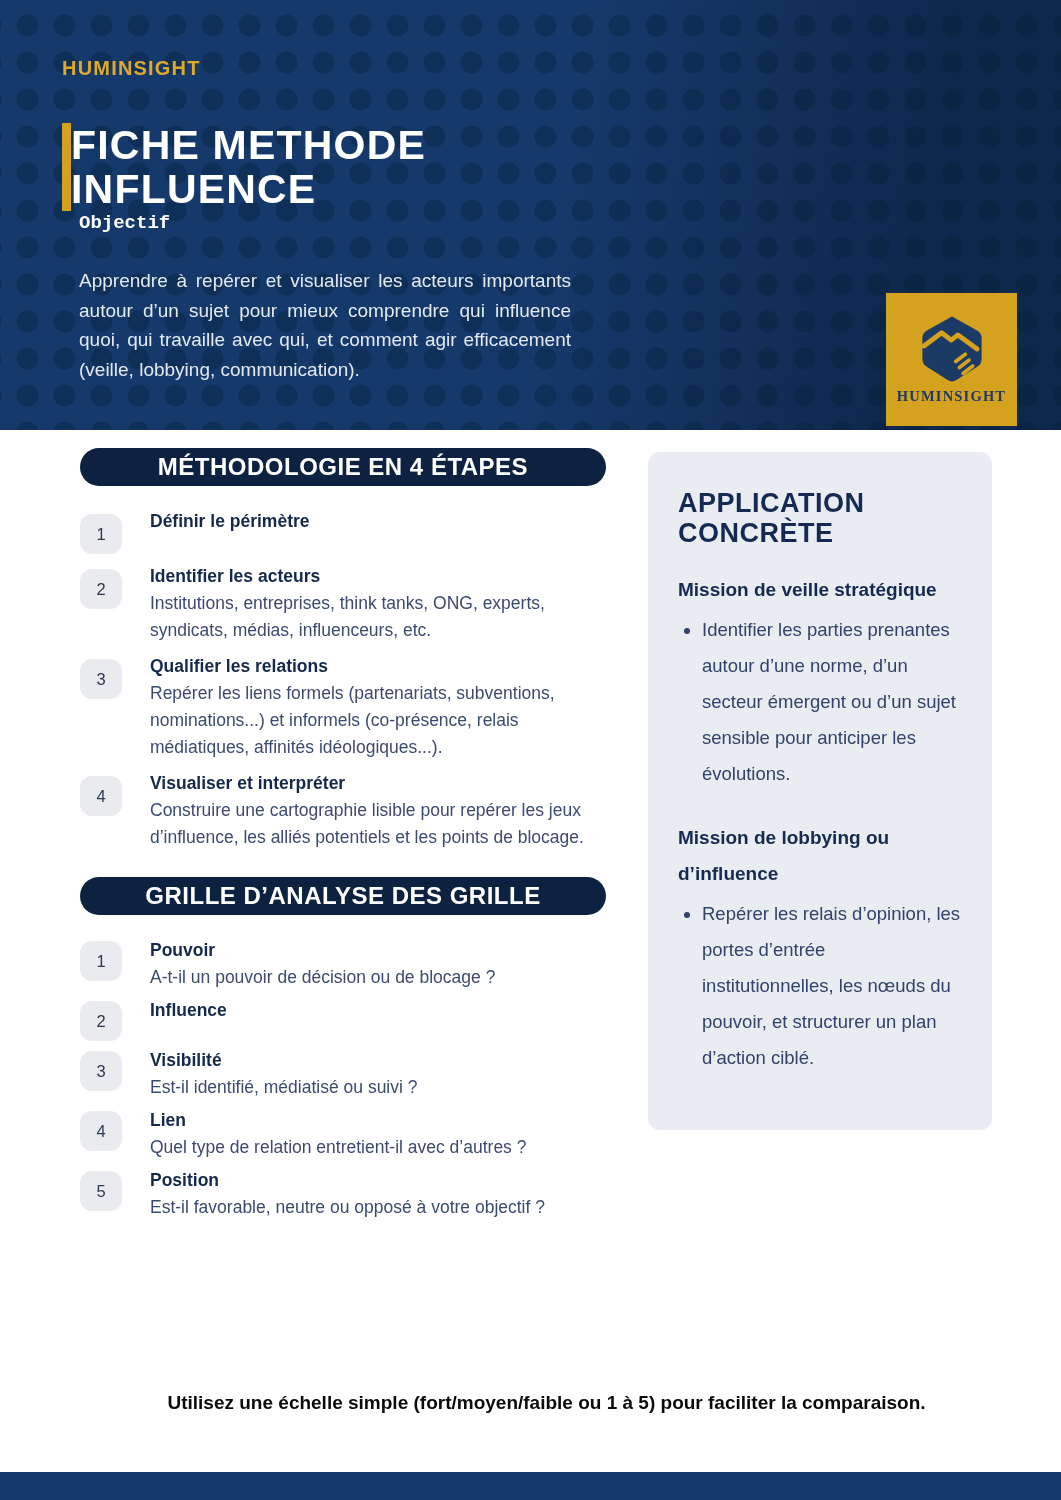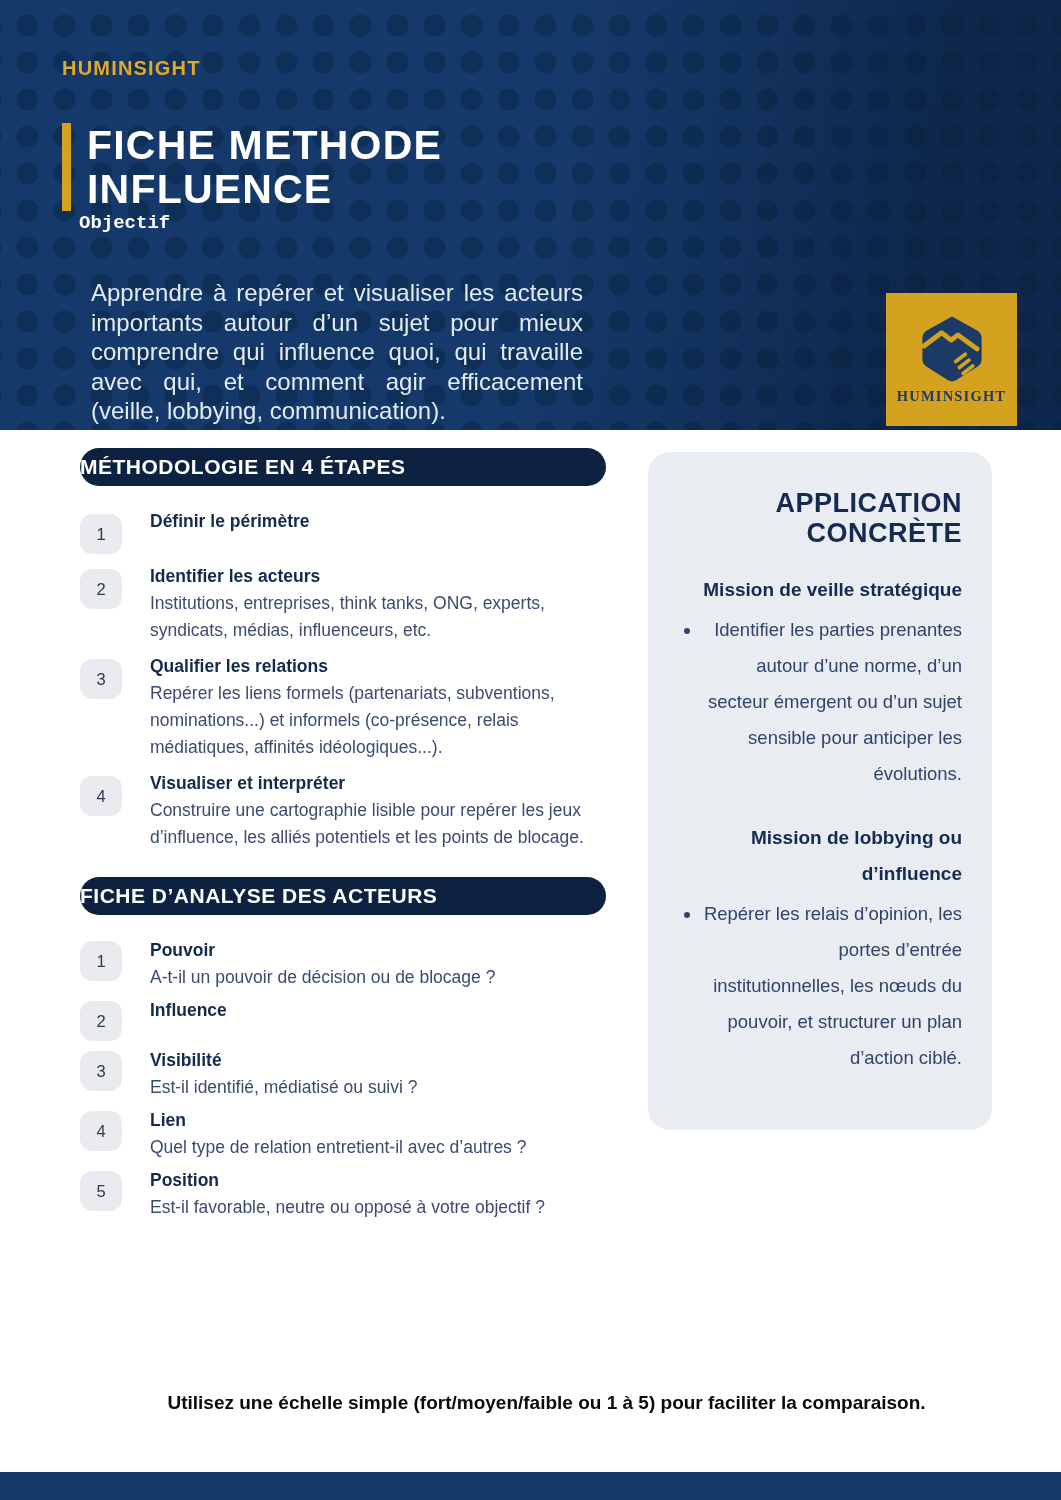--- a/index.html
+++ b/index.html
@@ -17,69 +17,68 @@
       radial-gradient(circle, #0E3058 10.5px, rgba(0,0,0,0) 11.5px);
     background-size:auto, 37px 37px;
     background-position:0 0, 9px 7px;
   }
   .hero-kicker{
     position:absolute;left:62px;top:57px;
     color:#DFA92A;font-size:20px;font-weight:700;letter-spacing:1.2px;
   }
   .hero-title{
     position:absolute;left:62px;top:96px;
-    border-left:9px solid #D5A21F;padding-left:16px;
+    border-left:9px solid #D5A21F;padding-left:0;
     color:#ffffff;font-size:41px;line-height:44px;font-weight:800;letter-spacing:1.2px;
   }
   .hero-title span{display:block;}
   .hero-objectif{
     position:absolute;left:79px;top:212px;
     color:#ffffff;font-size:19px;font-weight:700;font-family:Liberation Mono, monospace;
   }
   .hero-intro{
-    position:absolute;left:79px;top:266px;width:492px;margin:12px;
-    color:#E4EAF1;font-size:24px;line-height:29.5px;text-align:justify;
+    position:absolute;left:79px;top:266px;width:492px;margin:0;
+    color:#E4EAF1;font-size:19px;line-height:29.5px;text-align:justify;
   }
   .logo-card{
     position:absolute;left:886px;top:293px;width:131px;height:133px;
     background:#D5A21F;
     display:flex;flex-direction:column;align-items:center;justify-content:center;gap:4px;
   }
   .logo-card svg{display:block;}
   .logo-wordmark{
     font-family:"Liberation Serif","DejaVu Serif",serif;
     color:#1B3A66;font-size:14.5px;letter-spacing:1.2px;font-weight:600;
   }
   
   .left-col{position:absolute;left:80px;top:448px;width:526px;}
   .pill{
     height:38px;line-height:38px;border-radius:19px;
-    background:#0D2240;color:#ffffff;
-    font-size:21px;font-weight:700;letter-spacing:.5px;
+    background:#0D2240;color:#ffffff;text-align:center;
+    font-size:24px;font-weight:700;letter-spacing:.5px;
     margin-bottom:22px;
   }
   .pill.second{margin-top:26px;}
   .step{display:flex;margin-bottom:9px;}
   .step-badge{
     flex:0 0 42px;height:40px;margin-right:28px;margin-top:6px;
     background:#E9EBEF;border-radius:12px;
     display:flex;align-items:center;justify-content:center;
     color:#2E3A52;font-size:16.5px;
   }
   .step-body{flex:1;min-width:0;}
   .step-title{color:#14294B;font-size:17.5px;font-weight:700;line-height:27px;}
   .step-text{color:#3B4B70;font-size:17.5px;line-height:27px;}
   .grid-item{margin-bottom:6px;}
   .grid-item .step-badge{height:40px;margin-top:4px;}
   
   .app-box{
     position:absolute;left:648px;top:452px;width:344px;height:678px;
-    box-sizing:border-box;background:#E9EDF2;border-radius:22px;
+    box-sizing:border-box;background:#E9EDF2;border-radius:12px;
     padding:36px 30px 30px 30px;
-    text-align:right;
   }
   .app-title{
     color:#152A52;font-size:27px;line-height:30px;font-weight:800;letter-spacing:.5px;
     margin:0 0 24px 0;
   }
   .app-title span{display:block;}
   .app-subhead{
     color:#152A52;font-size:19px;font-weight:700;line-height:36px;margin:0;
   }
   .app-subhead.spaced{margin-top:28px;}
@@ -157,21 +156,21 @@
     </div>
 
     <div class="step">
       <div class="step-badge">4</div>
       <div class="step-body">
         <div class="step-title">Visualiser et interpréter</div>
         <div class="step-text">Construire une cartographie lisible pour repérer les jeux d’influence, les alliés potentiels et les points de blocage.</div>
       </div>
     </div>
 
-    <div class="pill second">FICHE D’ANALYSE DES ACTEURS</div>
+    <div class="pill second">GRILLE D’ANALYSE DES GRILLE</div>
 
     <div class="step grid-item">
       <div class="step-badge">1</div>
       <div class="step-body">
         <div class="step-title">Pouvoir</div>
         <div class="step-text">A-t-il un pouvoir de décision ou de blocage ?</div>
       </div>
     </div>
 
     <div class="step grid-item">

